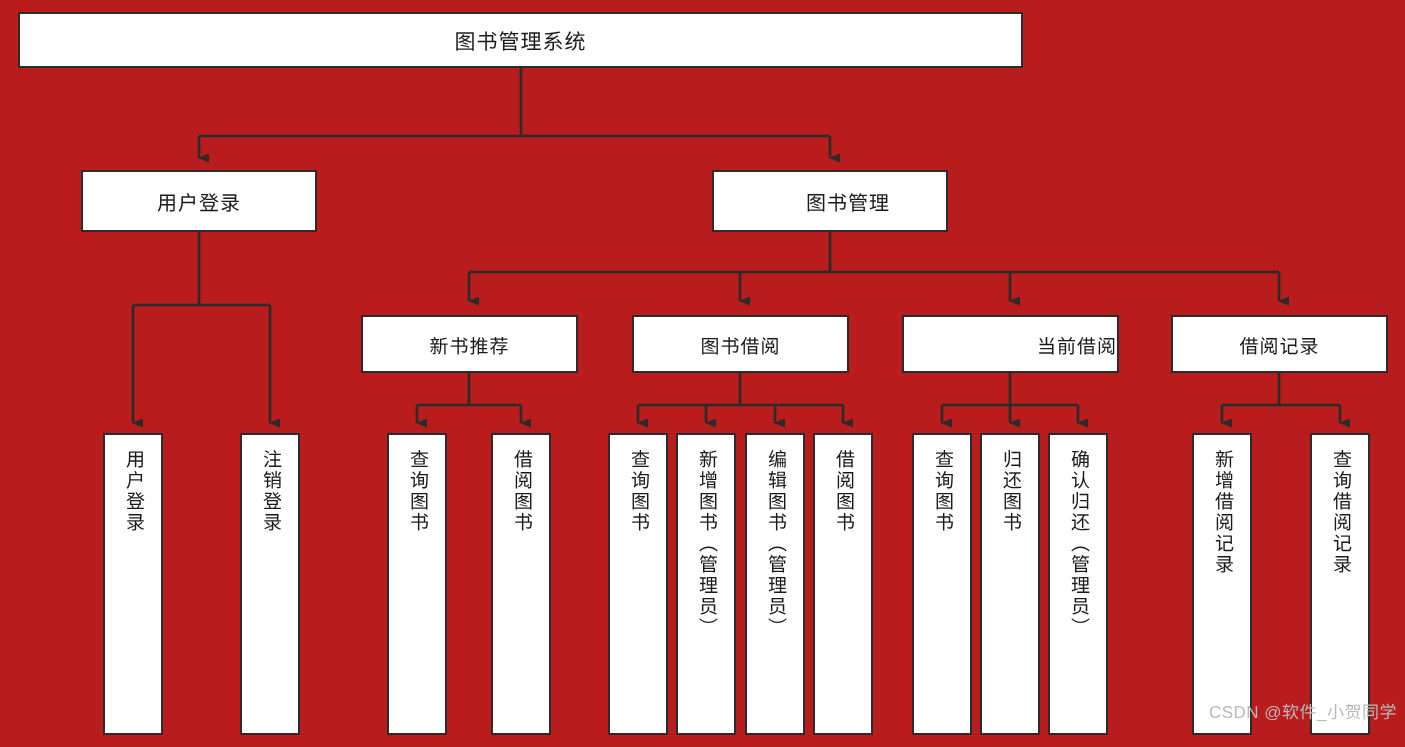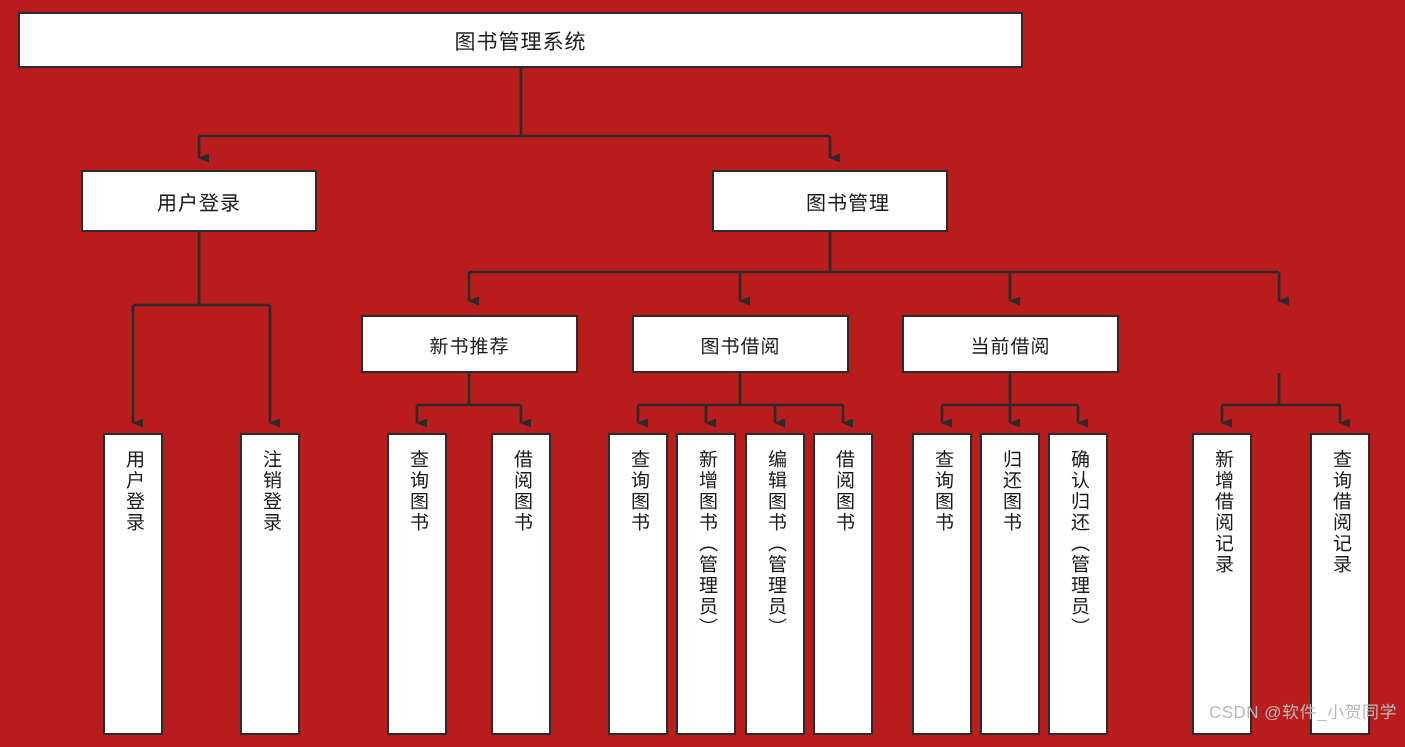--- a/index.html
+++ b/index.html
@@ -146,24 +146,27 @@
   </div>
 
   <div class="node level3-node" style="left:361px; top:315px; width:217px; height:58px;">
     <span class="node-label">新书推荐</span>
   </div>
 
   <div class="node level3-node" style="left:632px; top:315px; width:217px; height:58px;">
     <span class="node-label">图书借阅</span>
   </div>
 
-  <div class="node level3-node" style="left:902px; top:315px; width:217px; height:58px;">
+  <div class="node level3-node" style="left:902px; top:315px; width:217px; height:58px;justify-content:flex-end;">
     <span class="node-label">当前借阅</span>
   </div>
 
+  <div class="node level3-node" style="left:1171px; top:315px; width:217px; height:58px;">
+    <span class="node-label">借阅记录</span>
+  </div>
 
   <div class="node leaf-node" style="left:103px; top:433px; width:60px; height:302px;">
     <span class="leaf-label">用户登录</span>
   </div>
 
   <div class="node leaf-node" style="left:240px; top:433px; width:60px; height:302px;">
     <span class="leaf-label">注销登录</span>
   </div>
 
   <div class="node leaf-node" style="left:387px; top:433px; width:60px; height:302px;">

